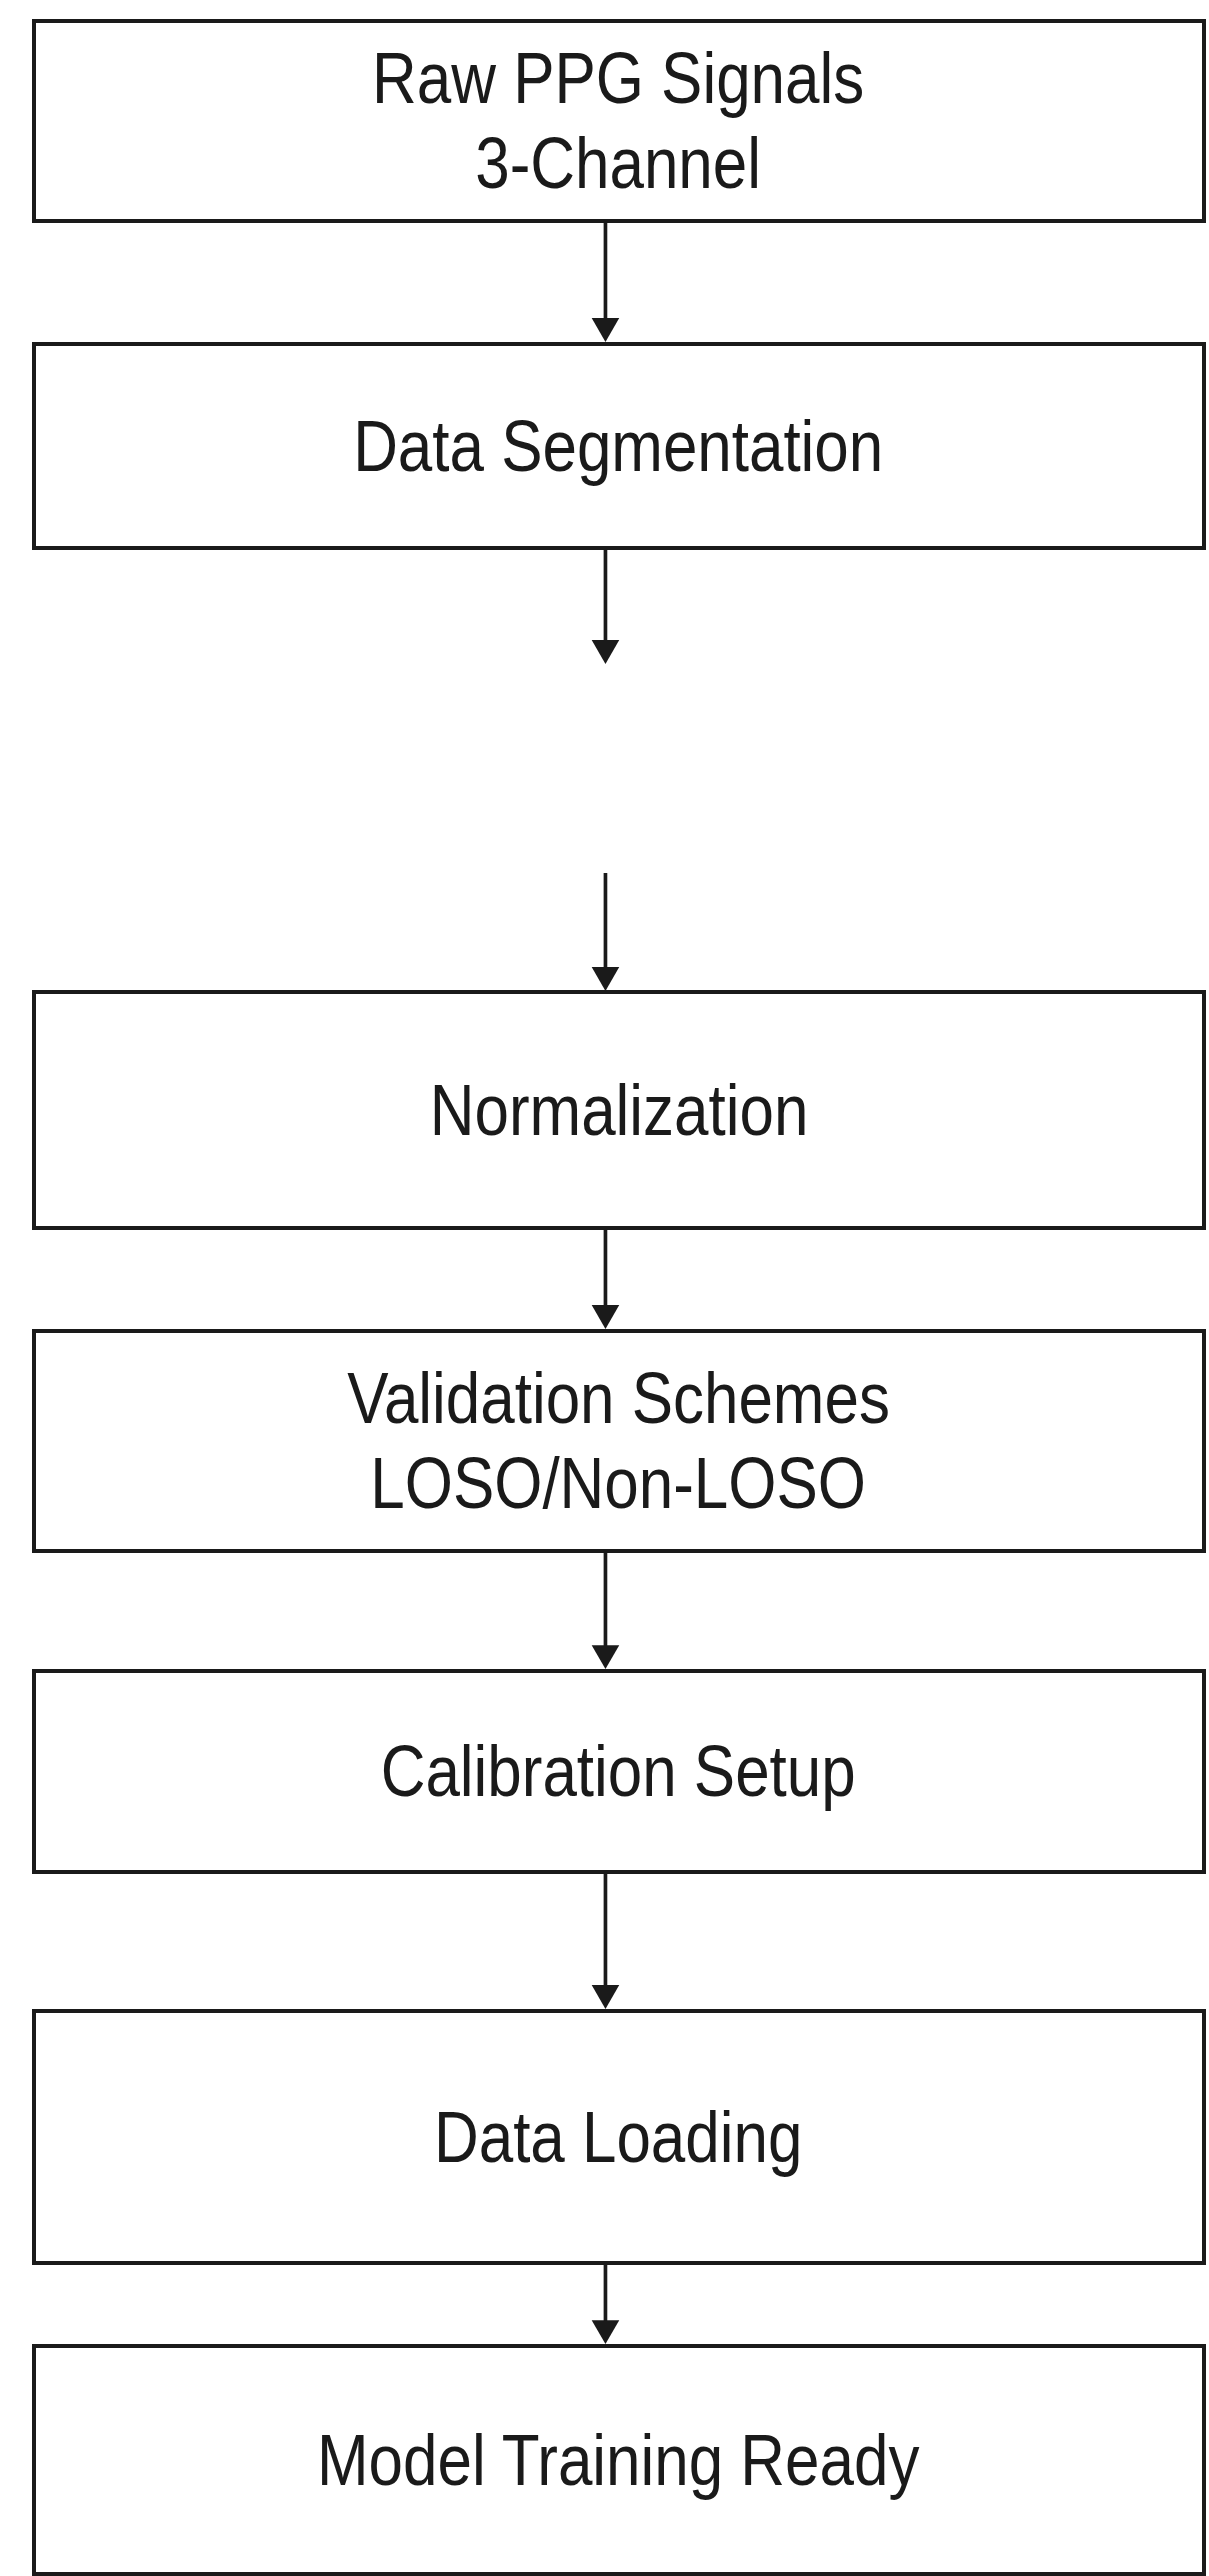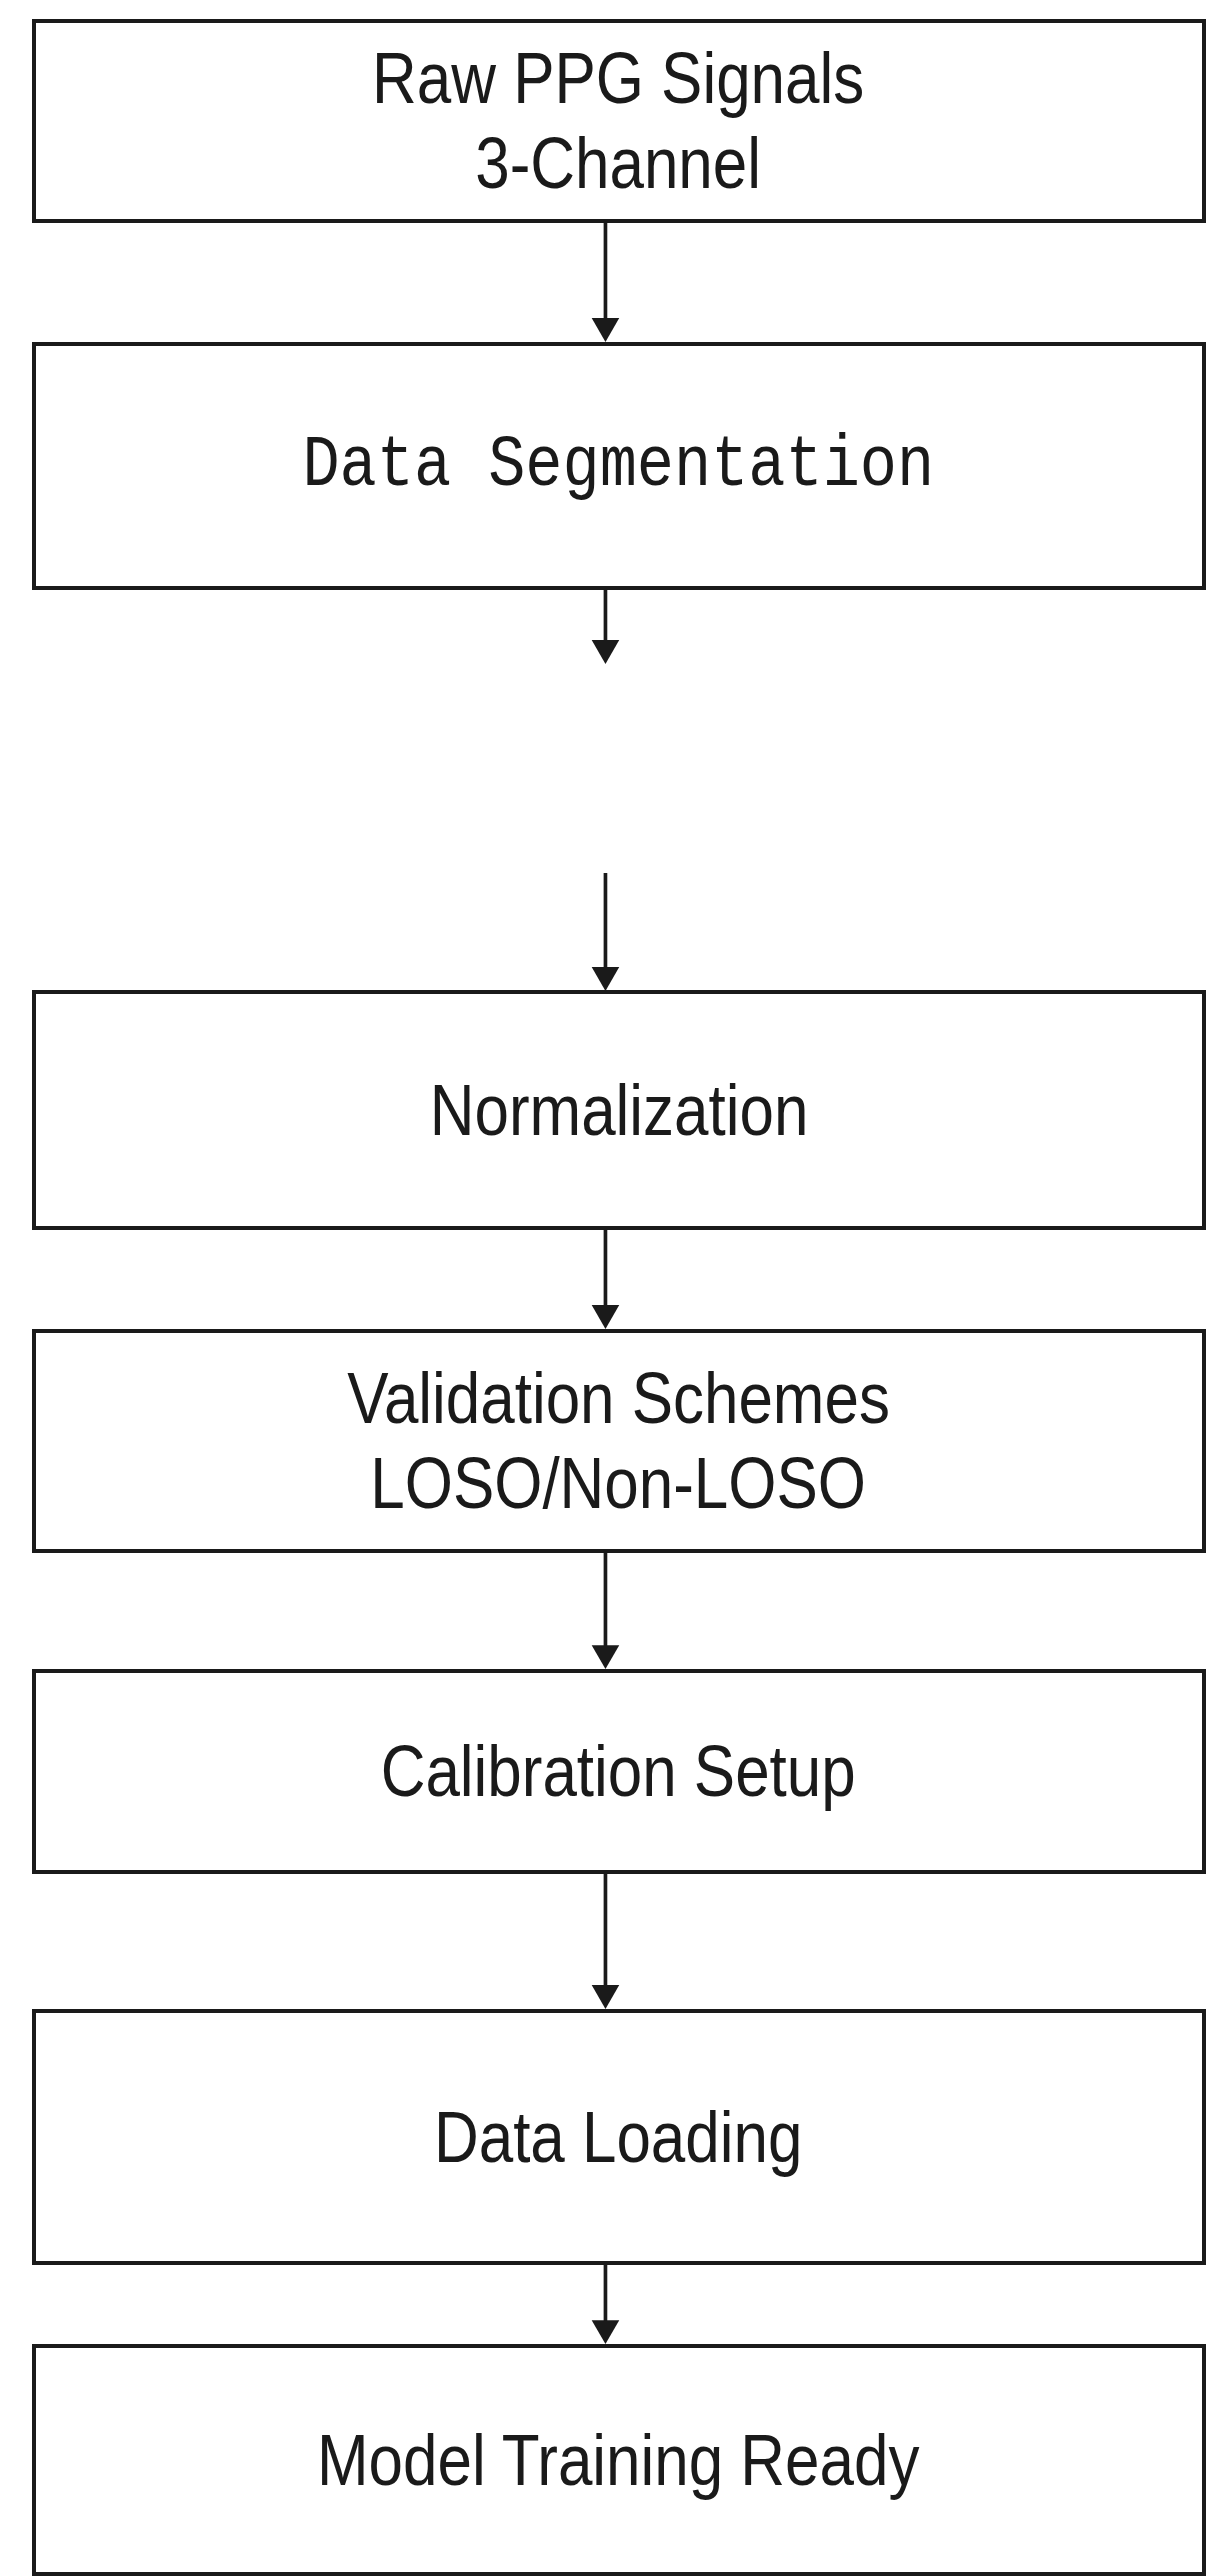--- a/index.html
+++ b/index.html
@@ -97,21 +97,21 @@
     <div class="flow-arrow" style="top: 2211px; height: 133px;">
       <svg viewBox="0 0 1317 145" preserveAspectRatio="none">
         <line x1="659" y1="0" x2="659" y2="123" stroke="#1a1a1a" stroke-width="4"></line>
         <polygon points="644,119 674,119 659,145" fill="#1a1a1a"></polygon>
       </svg>
     </div>
     <div class="flow-node" style="top: 19.3px; height: 204px;">
       <div class="node-line">Raw PPG Signals</div>
       <div class="node-line">3-Channel</div>
     </div>
-    <div class="flow-node" style="top: 342px; height: 248px; font-family: Liberation Mono, monospace;">
+    <div class="flow-node" style="top: 342px; height: 208px;">
       <div class="node-line">Data Segmentation</div>
     </div>
     <div class="flow-node" style="top: 990px; height: 240px;">
       <div class="node-line">Normalization</div>
     </div>
     <div class="flow-node" style="top: 1329px; height: 224px;">
       <div class="node-line">Validation Schemes</div>
       <div class="node-line">LOSO/Non-LOSO</div>
     </div>
     <div class="flow-node" style="top: 1669px; height: 205px;">

